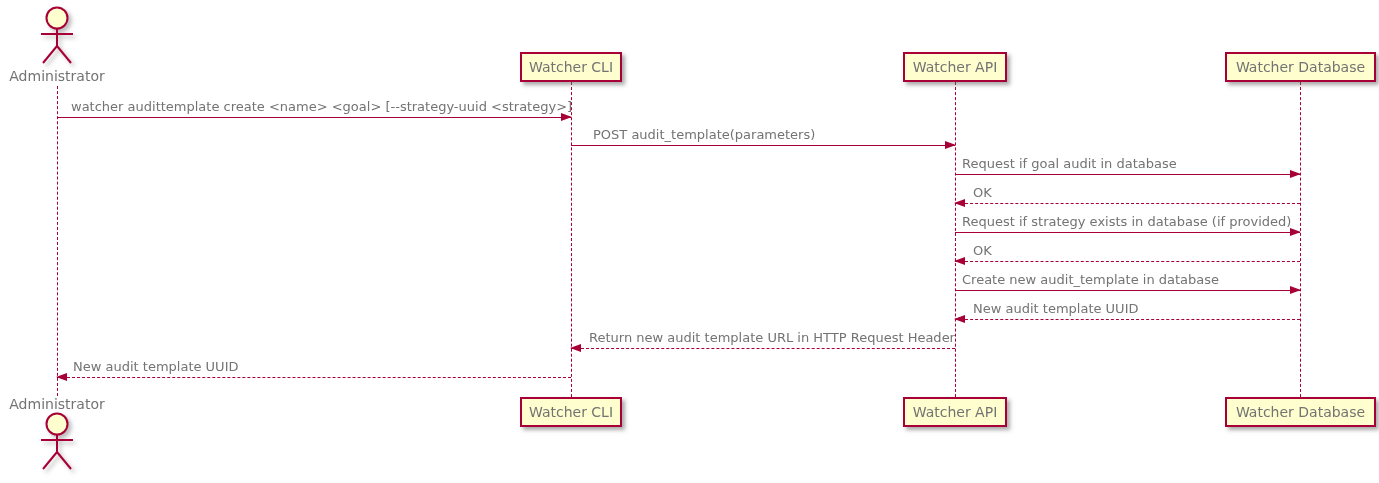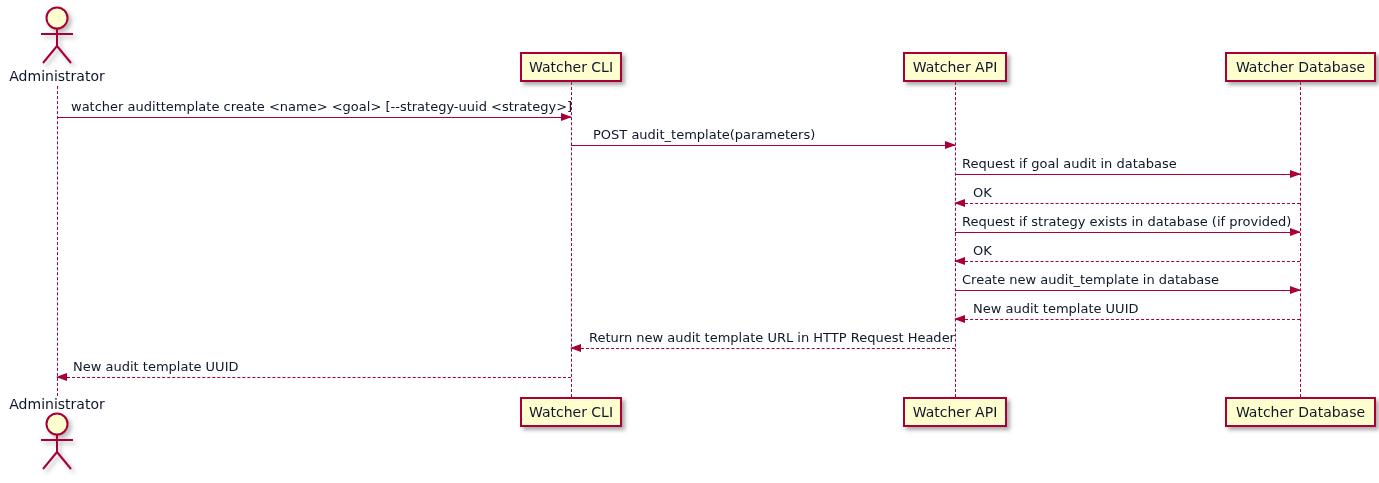--- a/index.html
+++ b/index.html
@@ -1,21 +1,21 @@
 <!DOCTYPE html>
 <html><head>
 <meta charset="utf-8">
 <style>
   html,body{margin:0;padding:0;background:#ffffff;}
   #diagram{
     position:relative;
     width:1379px;height:483px;
     background:#ffffff;
     font-family:"DejaVu Sans","Liberation Sans",sans-serif;
-    color:#0f172a;
+    color:#737373;
     overflow:hidden;
   }
   .lifeline{
     position:absolute;
     width:0;
     border-left:1px dashed #A80036;
   }
   .participant{
     position:absolute;
     box-sizing:border-box;

